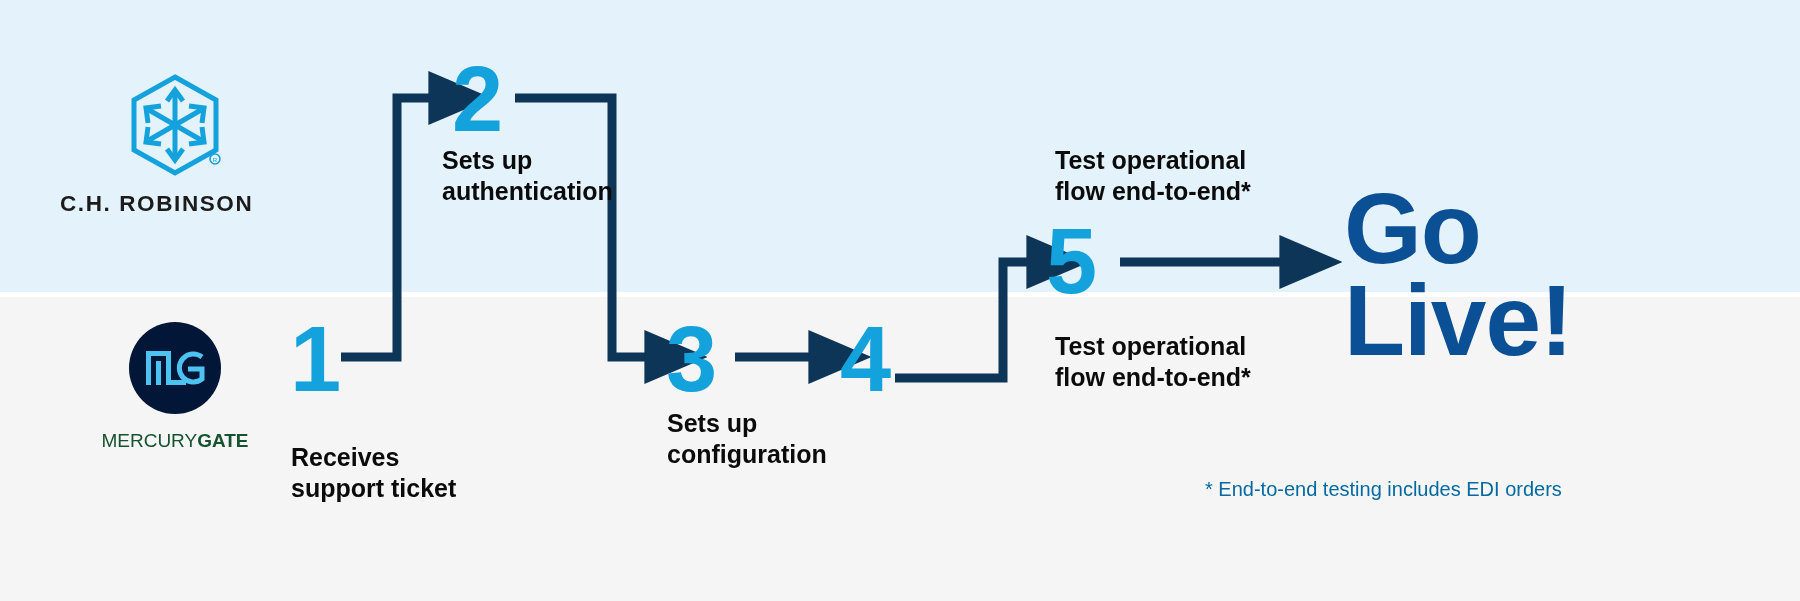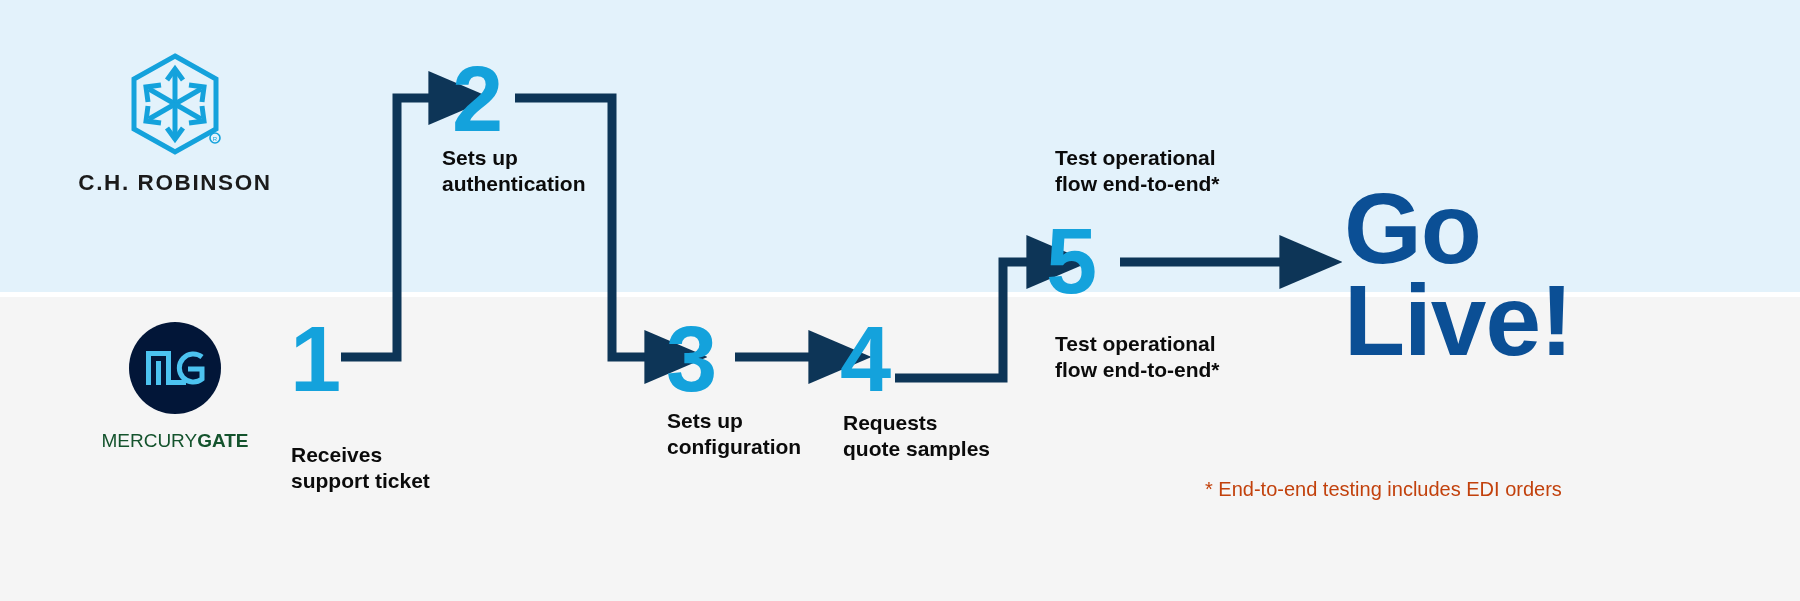--- a/index.html
+++ b/index.html
@@ -31,21 +31,21 @@
     height: 304px;
     background: #f5f5f5;
   }
   #flow-svg {
     position: absolute;
     left: 0; top: 0;
   }
   .abs { position: absolute; }
 
   
-  .logo-chr-wrap { left: 60px; top: 52px; width: 230px; text-align: center; }
+  .logo-chr-wrap { left: 60px; top: 73px; width: 230px; }
   .chr-mark { display: block; margin: 0 auto; }
   .chr-word {
     margin-top: 14px;
     font-family: "Liberation Sans", sans-serif;
     font-size: 22.5px;
     font-weight: 700;
     letter-spacing: 1.6px;
     color: #1b1b1b;
     white-space: nowrap;
   }
@@ -73,41 +73,41 @@
     font-weight: 700;
     font-size: 92px;
     line-height: 0.85;
     color: #14a2dc;
     letter-spacing: -2px;
   }
   
   .cap {
     font-family: "Liberation Sans", sans-serif;
     font-weight: 700;
-    font-size: 21px;
+    font-size: 25px;
     line-height: 1.22;
     color: #0b0b0b;
     white-space: pre-line;
   }
   
   .golive {
     font-family: "Liberation Sans", sans-serif;
     font-weight: 700;
     font-size: 100px;
     line-height: 0.92;
     color: #0b4f95;
     letter-spacing: -1px;
     white-space: pre-line;
     margin-left: 36px;
   }
   .footnote {
     font-family: "Liberation Sans", sans-serif;
     font-weight: 400;
     font-size: 20px;
-    color: #c2410c;
+    color: #0369a1;
     white-space: nowrap;
   }
 </style>
 </head>
 <body>
 
 <div id="canvas">
 
   <div class="abs band-top"></div>
   <div class="abs band-bottom"></div>
@@ -190,22 +190,20 @@
 
   <div class="abs num" style="left:452px; top:60px;">2</div>
   <div class="abs cap" style="left:442px; top:145px; width:250px;">Sets up
 authentication</div>
 
   <div class="abs num" style="left:666px; top:320px;">3</div>
   <div class="abs cap" style="left:667px; top:408px; width:240px;">Sets up
 configuration</div>
 
   <div class="abs num" style="left:840px; top:320px;">4</div>
-  <div class="abs cap" style="left:843px; top:410px; width:260px;">Requests
-quote samples</div>
 
   <div class="abs num" style="left:1046px; top:222px;">5</div>
   <div class="abs cap" style="left:1055px; top:145px; width:300px;">Test operational
 flow end-to-end*</div>
   <div class="abs cap" style="left:1055px; top:331px; width:300px;">Test operational
 flow end-to-end*</div>
 
   <div class="abs golive" style="left:1308px; top:182px; width:420px;">Go
 Live!</div>
 

